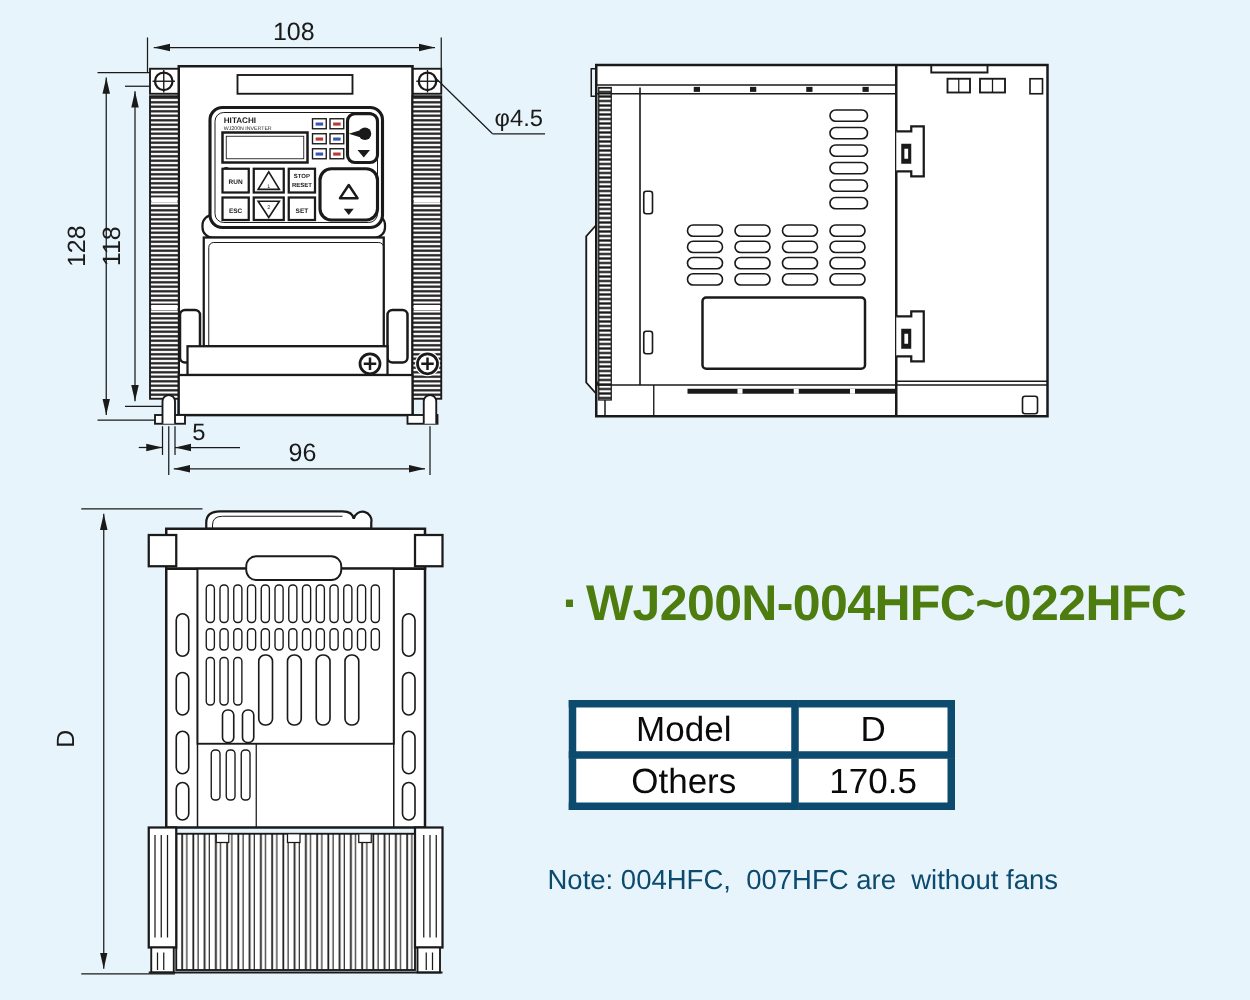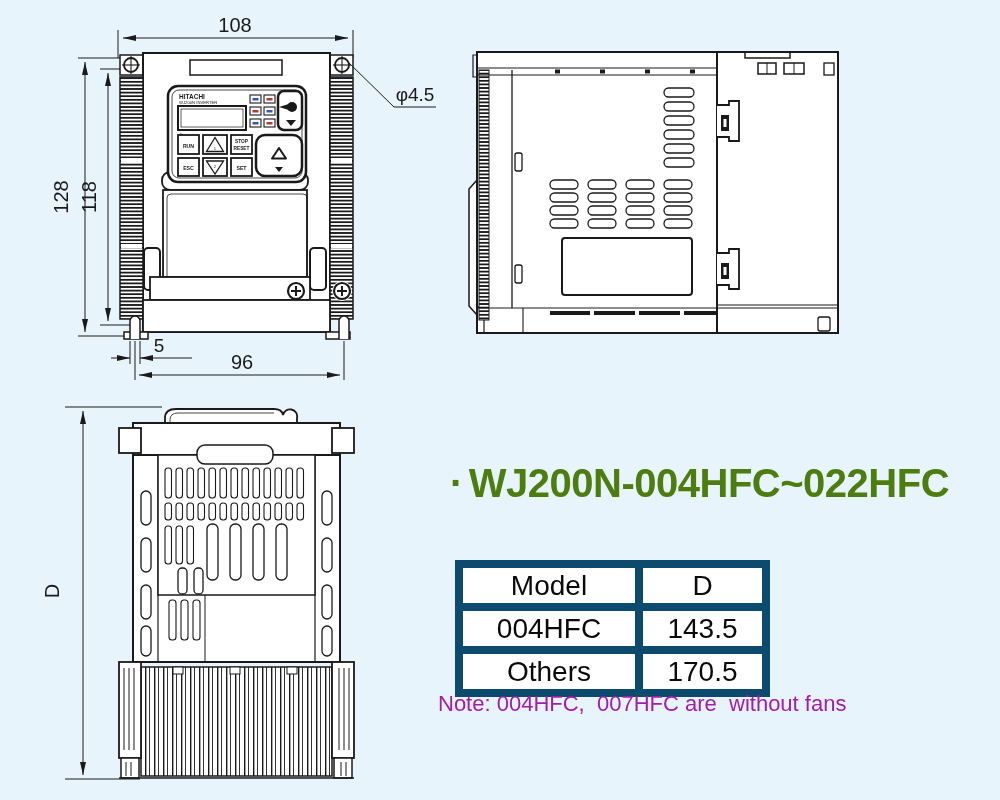--- a/index.html
+++ b/index.html
@@ -19,28 +19,28 @@
     font-size:40px;font-weight:700;letter-spacing:-0.5px;
     white-space:nowrap;color:#4d7c0f;
   }
   .title .bullet{margin-right:6px;}
   table.spec{
     position:absolute;left:455px;top:560px;
     border-collapse:collapse;background:#fff;
     font-size:28px;color:#0a0a0a;
   }
   table.spec th, table.spec td{
-    border:8px solid #0c4a6e;text-align:center;font-weight:400;
+    border:6px solid #0c4a6e;text-align:center;font-weight:400;
     padding:0;height:35px;
   }
   table.spec .c1{width:172px;}
   table.spec .c2{width:119px;}
   .note{
     position:absolute;left:438px;top:691px;
-    font-size:22px;color:#a21caf;white-space:pre-wrap;
+    font-size:22px;color:#0c4a6e;white-space:pre-wrap;
   }
 </style>
 </head>
 <body style="background: rgb(232, 244, 252);">
 
 <svg class="front-view" width="420" height="392" viewBox="0 0 420 392">
   <defs>
     <marker id="arF" markerWidth="14" markerHeight="8" refX="13" refY="4" orient="auto-start-reverse" markerUnits="userSpaceOnUse">
       <path d="M0,1 L13,4 L0,7 Z" fill="#1a1a1a"></path>
     </marker>
@@ -431,23 +431,19 @@
   <span class="bullet">·</span><span>WJ200N-004HFC~022HFC</span>
 </div>
 
 <table class="spec">
   <tbody>
     <tr>
       <th class="c1">Model</th>
       <th class="c2">D</th>
     </tr>
     <tr>
-      <td>004HFC</td>
-      <td>143.5</td>
-    </tr>
-    <tr>
       <td>Others</td>
       <td>170.5</td>
     </tr>
   </tbody>
 </table>
 
 <div class="note">Note: 004HFC,  007HFC are  without fans</div>
 
 </body></html>

